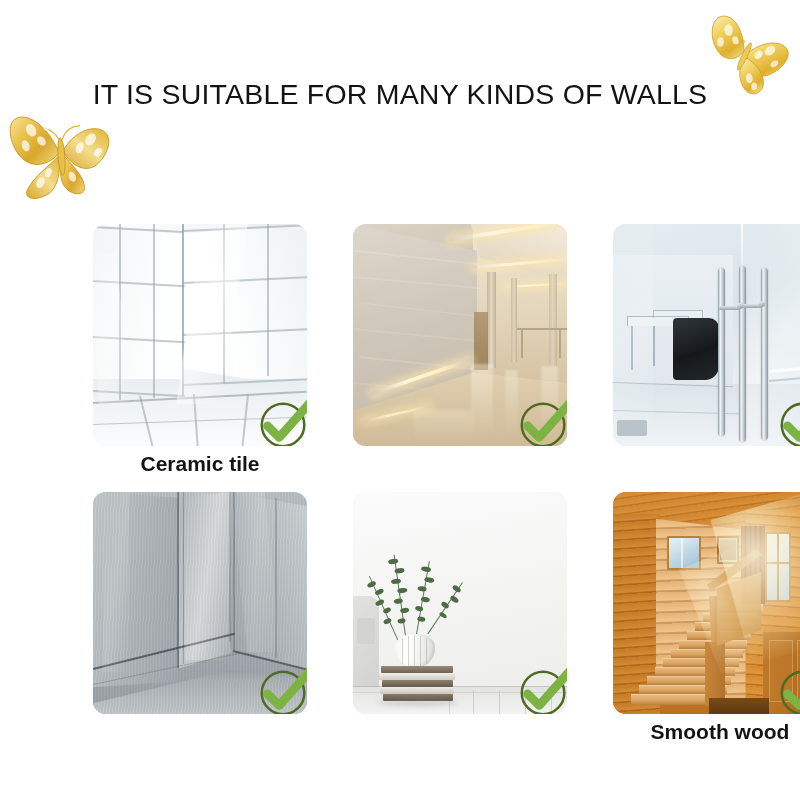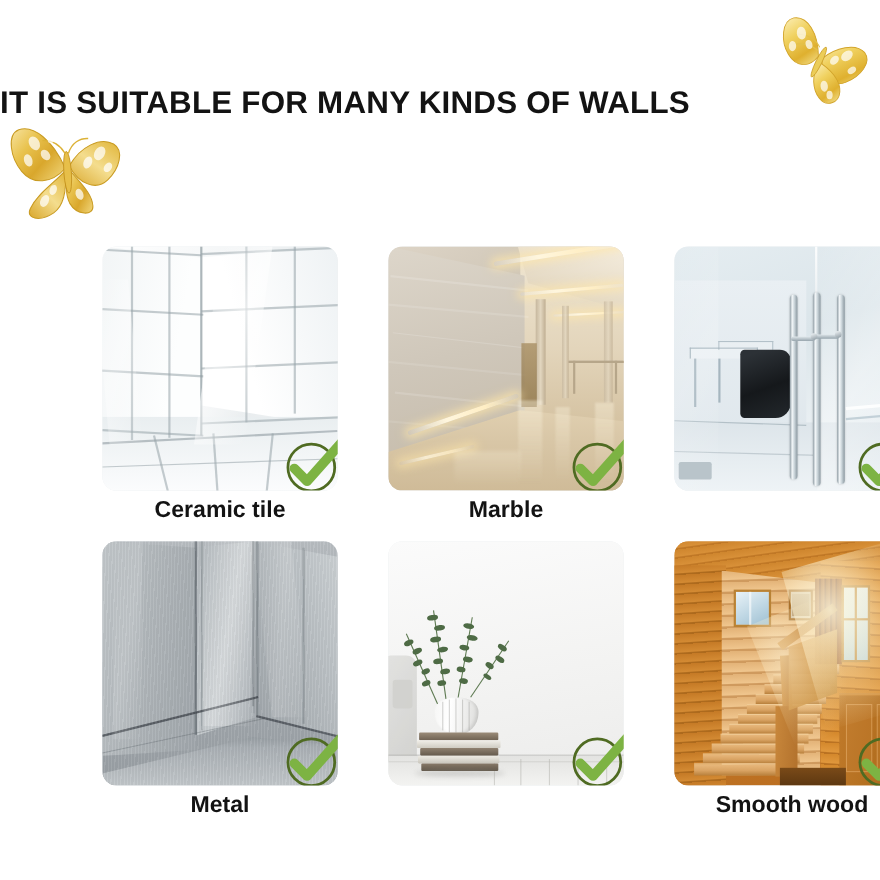--- a/index.html
+++ b/index.html
@@ -31,22 +31,23 @@
     top: 0; left: 0;
     width: 800px;
     height: 200px;
   }
 
   .page-title {
     position: absolute;
     top: 78px;
     left: 0;
     width: 800px;
+    text-align: center;
     font-size: 28.5px;
-    font-weight: 700;
+    font-weight: 400;
     letter-spacing: 0.2px;
     color: #131313;
     white-space: nowrap;
     font-family: "Liberation Sans", sans-serif;
   }
 
   
   .butterfly {
     position: absolute;
   }
@@ -586,21 +587,20 @@
           <div class="marble-refl" style="left:188px;top:142px;width:17px;height:72px;opacity:.5;"></div>
           <div class="marble-refl" style="left:60px;top:186px;width:60px;height:32px;opacity:.35;filter:blur(2px);"></div>
         </div>
         <div class="check-badge">
           <svg viewBox="0 0 60 60" width="58" height="58" aria-hidden="true">
             <circle cx="29" cy="32" r="22" fill="none" stroke="#4f6b22" stroke-width="2.6"></circle>
             <path d="M13 33 L25 45 L57 9" fill="none" stroke="#7db343" stroke-width="9" stroke-linecap="round" stroke-linejoin="round"></path>
           </svg>
         </div>
       </div>
-      <div class="tile-label">Marble</div>
     </div>
 
     <div class="tile-cell row0 col2">
       <div class="tile-photo">
         <div class="art">
           <div class="glass-bg"></div>
           <div class="glass-room"></div>
           <div class="glass-floor"></div>
 
           <div class="glass-table" style="left:14px;top:92px;width:62px;height:10px;"></div>
@@ -667,21 +667,20 @@
           <div class="metal-gloss" style="left:10px;top:0;width:26px;height:180px;opacity:.28;"></div>
           <div class="metal-brush"></div>
         </div>
         <div class="check-badge">
           <svg viewBox="0 0 60 60" width="58" height="58" aria-hidden="true">
             <circle cx="29" cy="32" r="22" fill="none" stroke="#4f6b22" stroke-width="2.6"></circle>
             <path d="M13 33 L25 45 L57 9" fill="none" stroke="#7db343" stroke-width="9" stroke-linecap="round" stroke-linejoin="round"></path>
           </svg>
         </div>
       </div>
-      <div class="tile-label">Metal</div>
     </div>
 
     <div class="tile-cell row1 col1">
       <div class="tile-photo">
         <div class="art">
           <div class="sw-bg"></div>
 
           <div class="sw-shadowobj" style="left:-4px;top:104px;width:30px;height:96px;opacity:.75;"></div>
           <div style="position:absolute;left:4px;top:126px;width:18px;height:26px;background:#cfcfcc;border-radius:3px;opacity:.8;"></div>
           <div class="sw-floor"></div>

